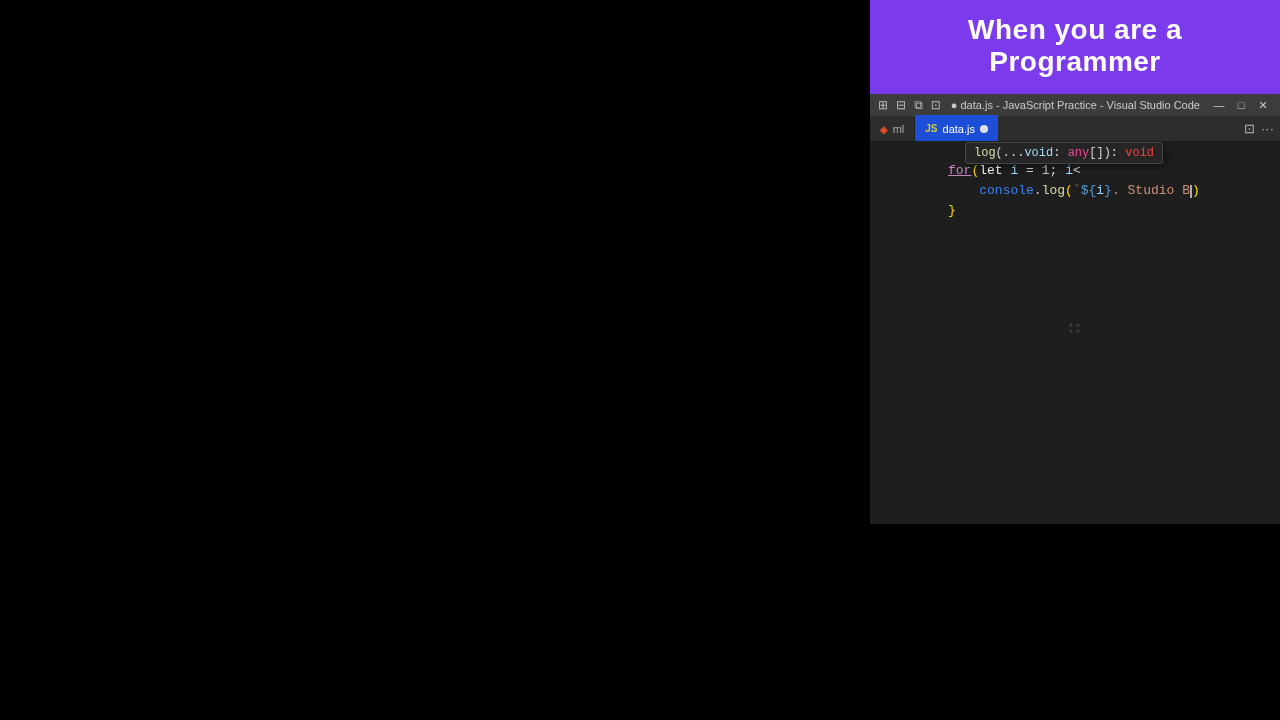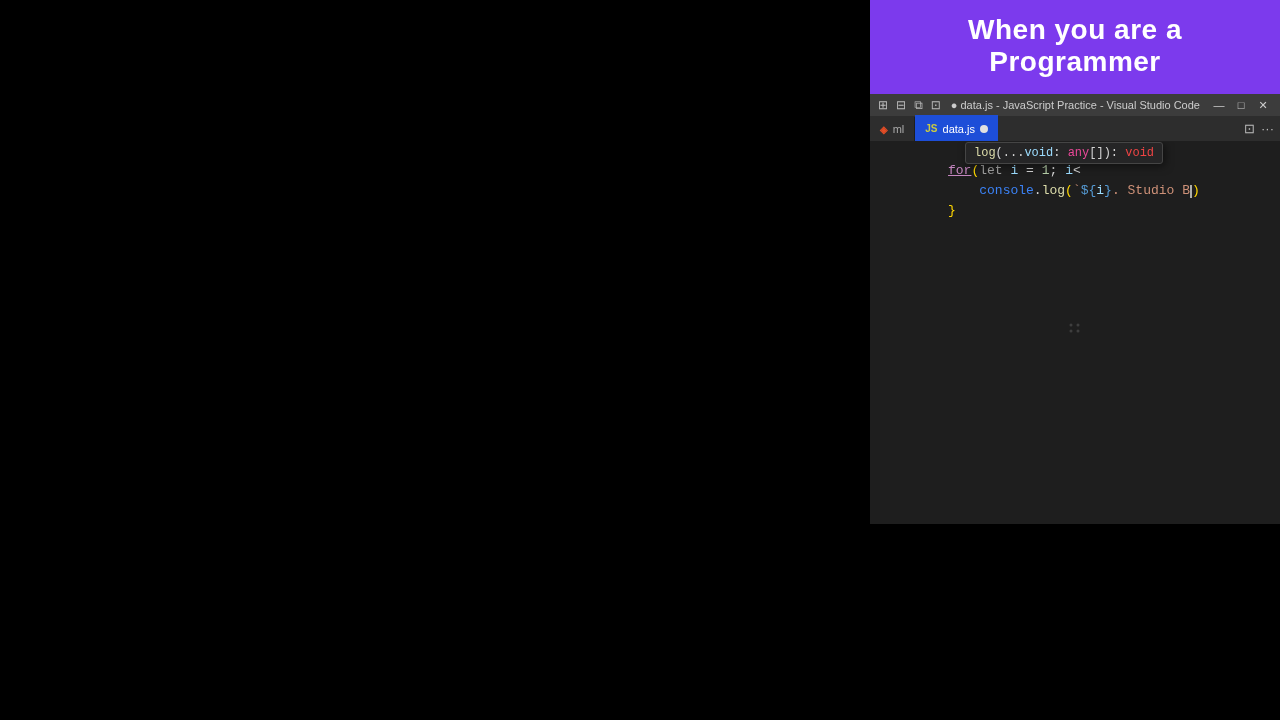--- a/index.html
+++ b/index.html
@@ -207,21 +207,21 @@
       font-family: 'Consolas', 'Courier New', monospace;
       font-size: 12px;
       color: #d4d4d4;
       white-space: nowrap;
       z-index: 10;
       box-shadow: 2px 2px 8px rgba(0,0,0,0.5);
     }
 
     
     .kw-for { color: #c586c0; text-decoration: underline; }
-    .kw-let { color: #a3a3a3; }
+    .kw-let { color: #ffffff; }
     .kw-var { color: #9cdcfe; }
     .kw-num { color: #b5cea8; }
     .kw-op { color: #d4d4d4; }
     .kw-console { color: #3b82f6; }
     .kw-log { color: #dcdcaa; }
     .kw-str { color: #ce9178; }
     .kw-punc { color: #d4d4d4; }
     .kw-bracket { color: #ffd700; }
     .kw-interp { color: #569cd6; }
 

